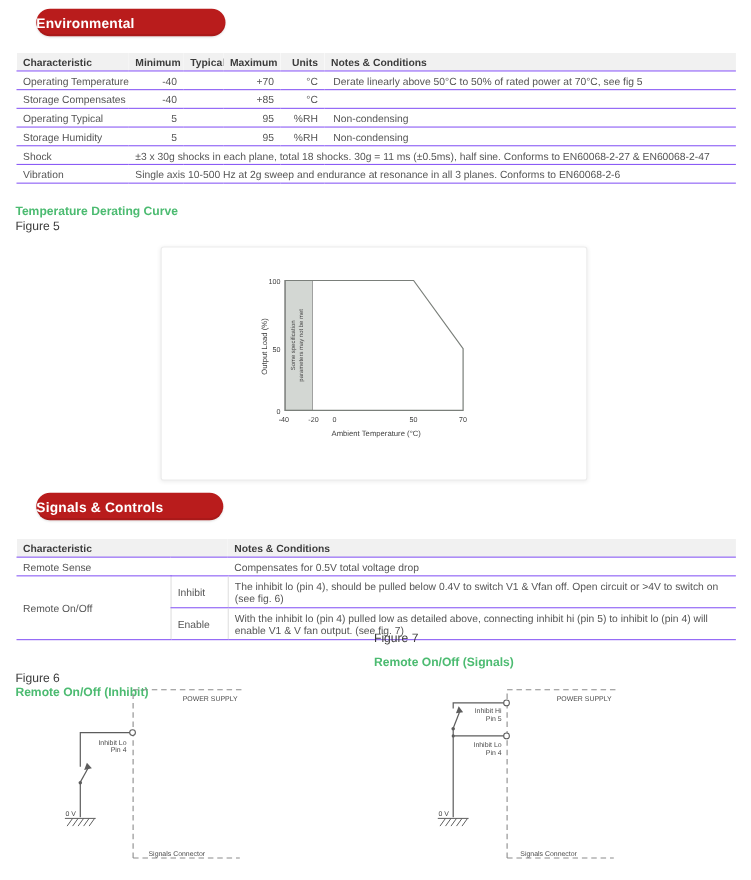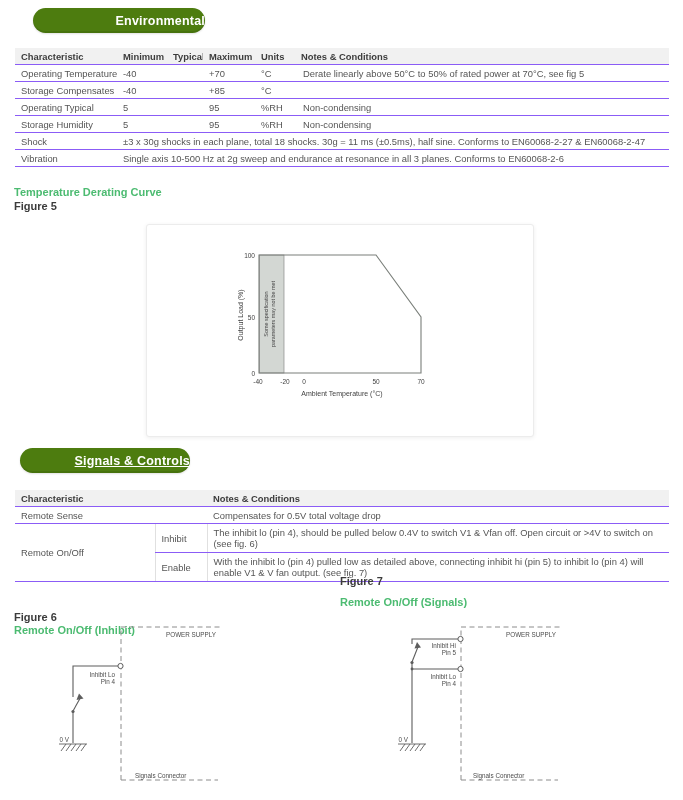--- a/index.html
+++ b/index.html
@@ -1,40 +1,40 @@
 <!DOCTYPE html>
 <html><head>
 <meta charset="utf-8">
 <style>
   html,body{margin:0;padding:0;background:#fff;}
   body{font-family:"Liberation Sans","DejaVu Sans",sans-serif;color:#4a4a4a;}
   #page{position:relative;width:683px;height:800px;background:#fff;overflow:hidden;}
 
-  .pill{position:absolute;height:25px;border-radius:13px;background:#4d7c0f;
+  .pill{position:absolute;height:25px;border-radius:13px;background:#b91c1c;
         box-shadow:inset 0 -2px 0 rgba(0,0,0,0.08), 0 1px 2px rgba(0,0,0,0.12);
         color:#fff;font-weight:bold;font-size:12.5px;letter-spacing:.2px;
-        display:flex;align-items:center;justify-content:flex-end;}
+        display:flex;align-items:center;justify-content:flex-start;}
   #pill-env{left:33px;top:8px;width:172px;}
-  #pill-sig{left:20px;top:448px;width:170px;text-decoration:underline;}
+  #pill-sig{left:33px;top:448px;width:170px;}
 
   table{border-collapse:collapse;table-layout:fixed;}
   .spec-table{position:absolute;left:15px;width:654px;font-size:9.4px;}
   .spec-table th{background:#f1f1f1;font-weight:bold;color:#3c3c3c;text-align:left;}
   .spec-table th,.spec-table td{height:16px;padding:0 6px;border-bottom:1px solid #8b5cf6;
         overflow:hidden;white-space:nowrap;vertical-align:middle;}
   .spec-table td{color:#555;}
-  .spec-table .c{text-align:left;}
+  .spec-table .c{text-align:right;}
   #table-env{top:48px;}
   #table-sig{top:490px;}
   #table-sig td.wrap{white-space:normal;line-height:11.5px;padding-top:2px;padding-bottom:2px;height:auto;}
   #table-sig .vline{border-left:1px solid #e0e0e0;}
   #table-sig .subrow td{height:24px;}
 
   .green-h{position:absolute;color:#4cbb71;font-weight:bold;font-size:11px;}
-  .fig-label{position:absolute;color:#3b3b3b;font-weight:bold;font-size:11px;}
+  .fig-label{position:absolute;color:#3b3b3b;font-weight:normal;font-size:11px;}
 
   #chart-card{position:absolute;left:146px;top:224px;width:386px;height:211px;background:#fff;
         border:1px solid #ececec;border-radius:3px;box-shadow:0 1px 4px rgba(0,0,0,0.07);}
   svg text{fill:#3f3f3f;}
   .axis-txt{font-size:6.5px;}
   .axis-lab{font-size:7px;}
   .band-txt{font-size:5.4px;fill:#474747;}
   .cir-txt{font-size:6.3px;fill:#4c4c4c;}
   #circuits{position:absolute;left:0;top:620px;}
 </style>

